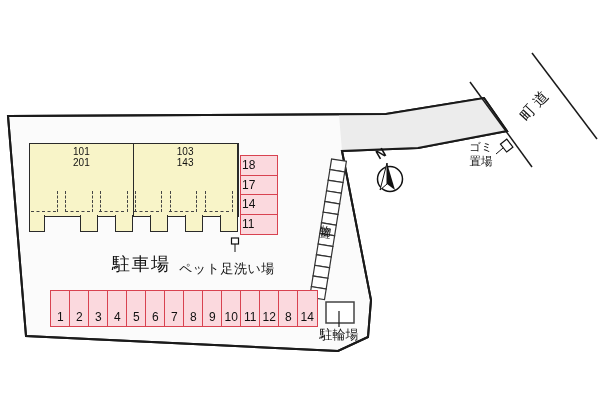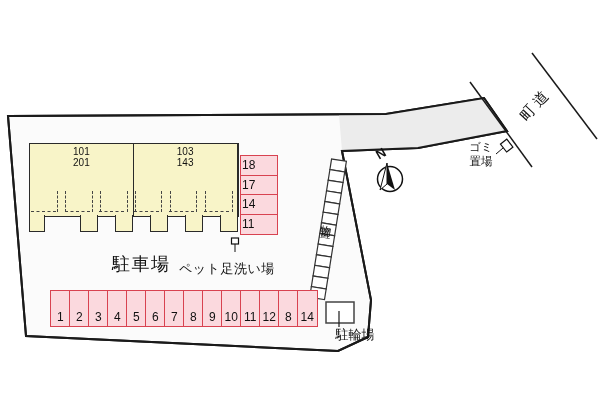--- a/index.html
+++ b/index.html
@@ -31,21 +31,21 @@
   .prow{position:absolute;left:50px;top:290px;display:flex;}
   .rspot{width:20.5px;height:37px;box-sizing:border-box;background:var(--parking-fill,#fbd9de);
          border:1.5px solid var(--parking-border,#d84250);display:flex;flex-direction:column;
          justify-content:flex-end;align-items:center;font-size:12px;color:#111;}
   .rspot + .rspot{margin-left:-1.5px;}
   .rspot span{padding-bottom:2px;}
 
   .lbl{position:absolute;white-space:nowrap;color:#111;}
   .lbl-lot{left:112px;top:252px;font-size:18px;letter-spacing:1.5px;}
   .lbl-pet{left:179px;top:260px;font-size:13px;letter-spacing:0.5px;}
-  .lbl-bike{left:330px;top:326px;width:50px;text-align:center;font-size:13px;}
+  .lbl-bike{left:314px;top:326px;width:50px;text-align:center;font-size:13px;}
   .lbl-storage{left:320px;top:216px;writing-mode:vertical-rl;font-size:11.5px;
                letter-spacing:2px;transform:rotate(9deg);transform-origin:top center;}
   .lbl-garbage{left:463px;top:141px;width:36px;text-align:center;font-size:11.5px;
                line-height:13.5px;white-space:normal;}
   .lbl-road{left:513px;top:95px;width:46px;height:20px;text-align:center;font-size:15px;
             letter-spacing:4px;transform:rotate(-47deg);transform-origin:center;}
   .lbl-north{left:376px;top:146px;font-size:13px;font-weight:bold;transform:rotate(-30deg);}
 </style>
 </head>
 <body>

